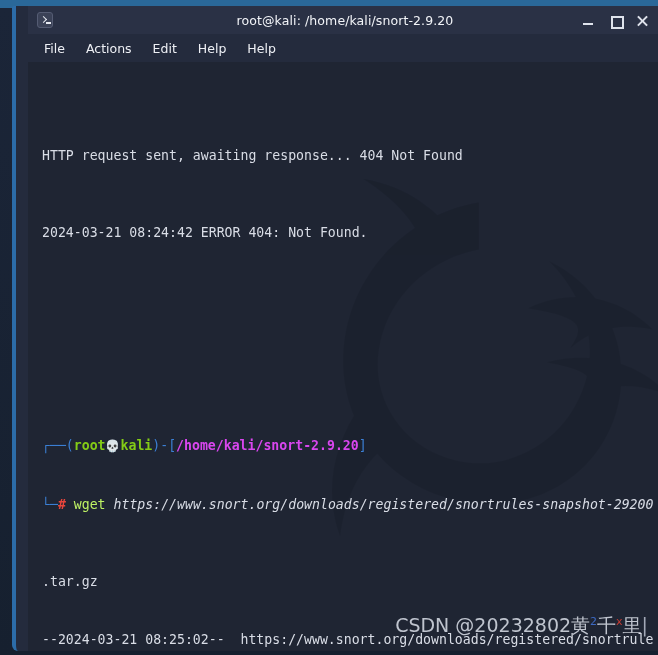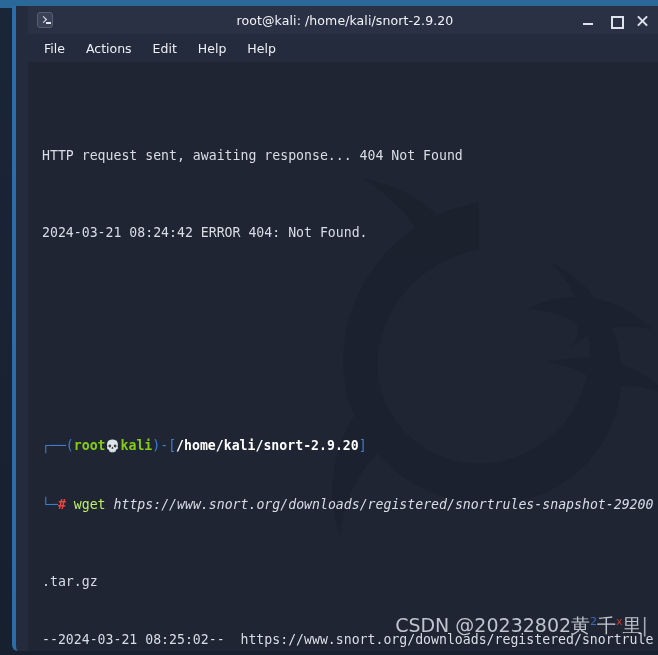--- a/index.html
+++ b/index.html
@@ -136,21 +136,21 @@
     line-height: 19.3px;
     color: #d9dde6;
     white-space: pre;
   }
   .line { white-space: pre; min-height: 19.3px; }
   .blank { height: 19.3px; }
 
   
   .c-red    { color: #84cc16; font-weight: bold; }
   .c-blue   { color: #3b7fd4; }
-  .c-blueb  { color: #ffffff; font-weight: bold; }
+  .c-blueb  { color: #d946ef; font-weight: bold; }
   .c-green  { color: #bef264; }
   .c-white  { color: #d9dde6; font-style: italic; }
   .c-prompt-red { color: #e8453c; font-weight: bold; }
   .skull { font-size: 12px; }
 
   
   #watermark {
     position: absolute;
     right: 14px; bottom: 12px;
     font-family: "DejaVu Sans", sans-serif;

